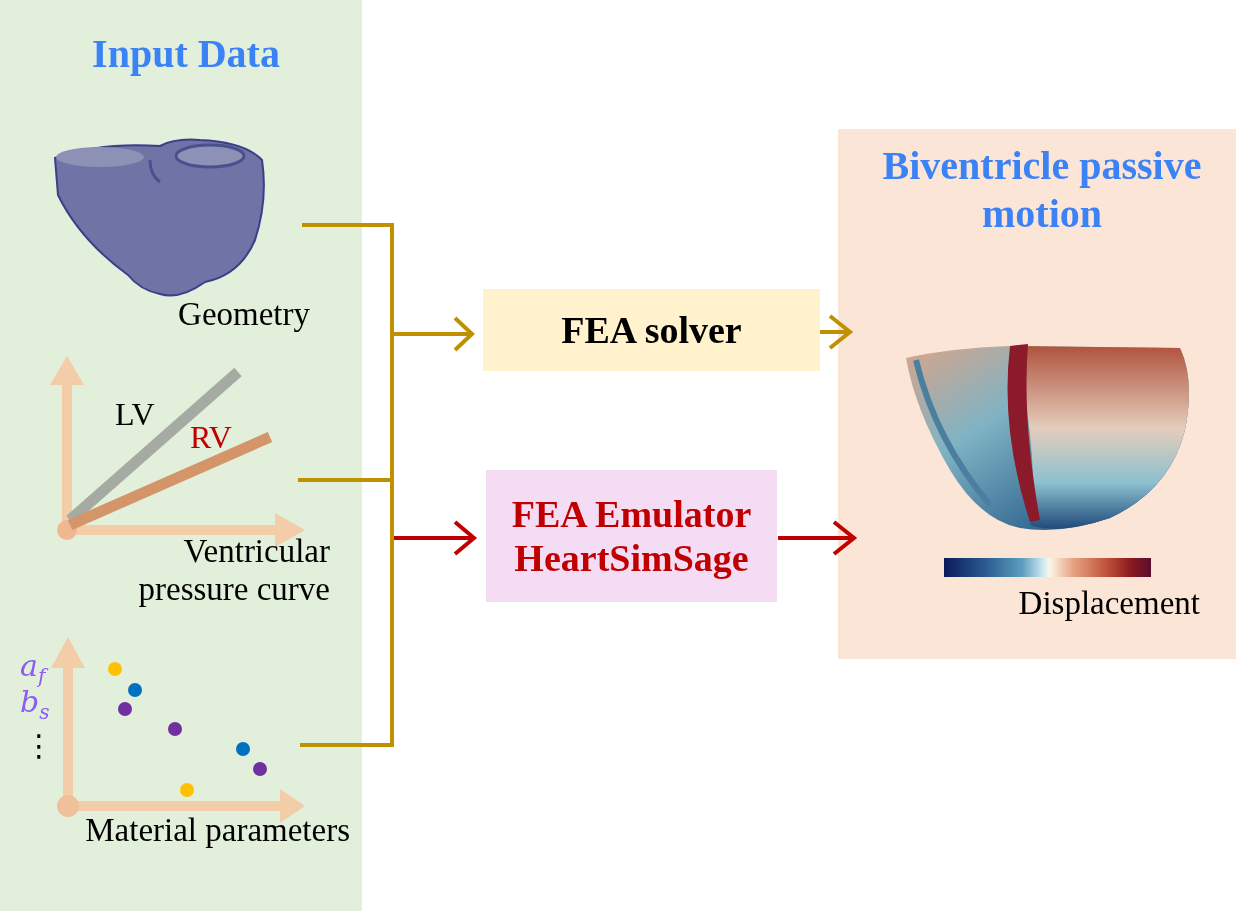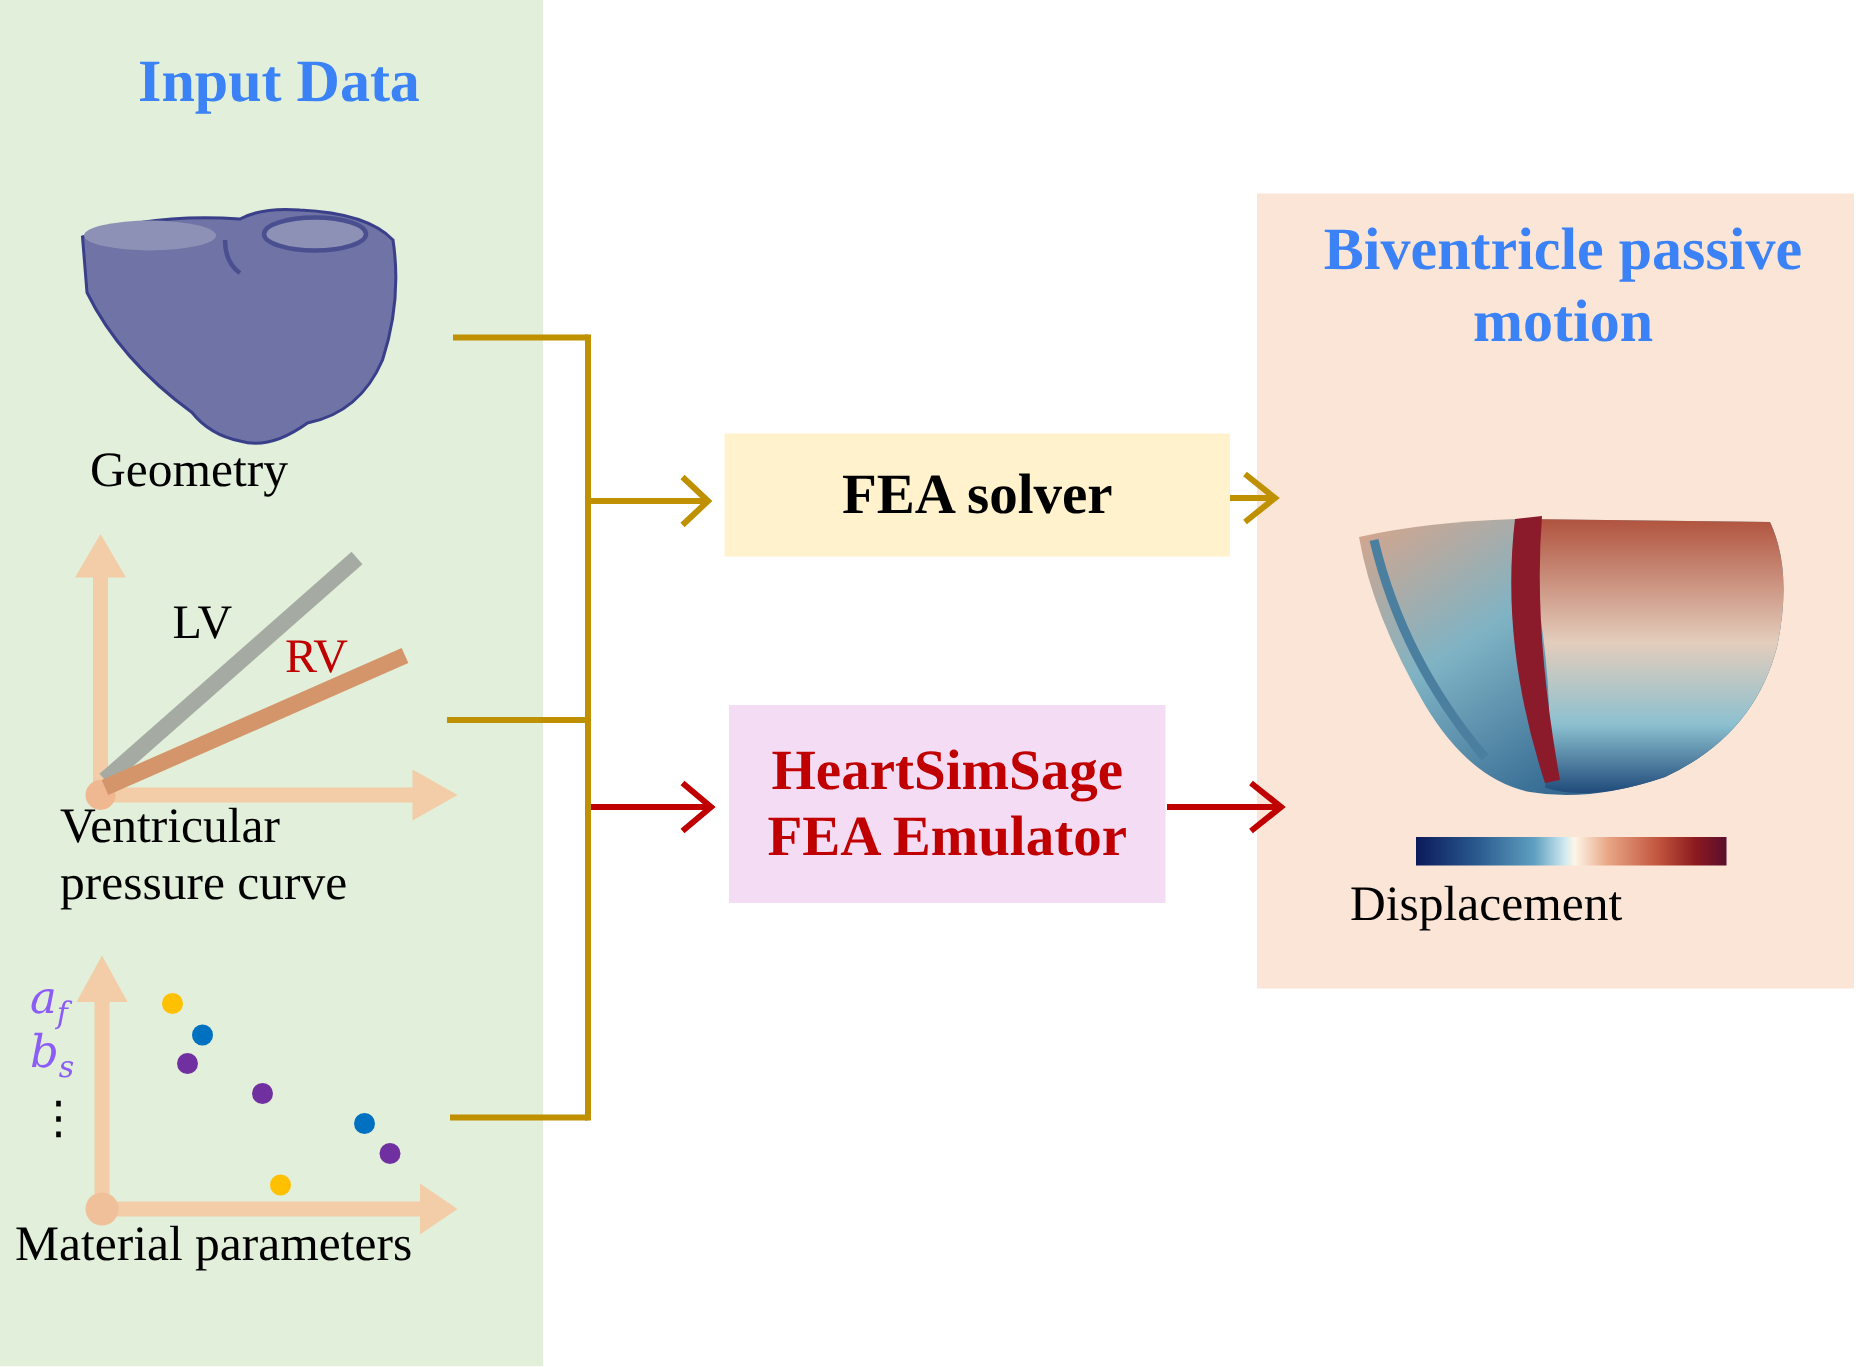--- a/index.html
+++ b/index.html
@@ -4,21 +4,21 @@
   <style>
     html, body { margin: 0; padding: 0; }
     body { width: 1246px; height: 911px; position: relative; background: #ffffff; overflow: hidden;
            font-family: "Liberation Serif", serif; }
     .abs { position: absolute; }
     #input-panel { left: 0; top: 0; width: 362px; height: 911px; background: #e2efda; }
     #output-panel { left: 838px; top: 129px; width: 398px; height: 530px; background: #fbe5d6; }
     .title { color: #3b82f6; font-weight: bold; text-align: center; }
     #input-title { left: 0; top: 30px; width: 372px; font-size: 40px; }
     #output-title { left: 838px; top: 142px; width: 408px; font-size: 40px; line-height: 48px; }
-    .label { color: #000; font-size: 33px; text-align: left; }
+    .label { color: #000; font-size: 33px; text-align: right; }
     #geo-label { left: 60px; top: 296px; width: 250px; }
     #vent-label { left: 40px; top: 532px; width: 290px; line-height: 38px; }
     #mat-label { left: 10px; top: 812px; width: 340px; }
     #disp-label { left: 900px; top: 585px; width: 300px; }
     .box { display: flex; align-items: center; justify-content: center; text-align: center; font-weight: bold; }
     #fea-box { left: 483px; top: 289px; width: 337px; height: 82px; background: #fff2cc; color: #000; font-size: 38px; }
     #emu-box { left: 486px; top: 470px; width: 291px; height: 132px; background: #f5dcf5; color: #c00000; font-size: 38px; line-height: 44px; }
     #colorbar { left: 944px; top: 558px; width: 207px; height: 19px;
       background: linear-gradient(to right, #0b1a5a 0%, #2a5b8f 20%, #5e9fbf 38%, #cfeaf2 48%, #fdf6e8 51%, #e8a584 62%, #c2553e 78%, #8b1a1f 90%, #5a0f2e 100%); }
     svg { position: absolute; left: 0; top: 0; }
@@ -129,22 +129,22 @@
 <div class="abs math" style="left:20px; top:684px;"><span>b</span><sub style="font-size:20px">s</sub></div>
 <div class="abs" style="left:24px; top:728px; font-size:30px; font-family: 'DejaVu Sans', sans-serif;">⋮</div>
 
 <div id="mat-label" class="abs label">Material parameters</div>
 
 <div id="fea-box" class="abs box">
     <span>FEA solver</span>
   </div>
 <div id="emu-box" class="abs box">
   <div>
+    <div>FEA Emulator</div>
     <div>HeartSimSage</div>
-    <div>FEA Emulator</div>
   </div>
 </div>
 
 <div id="output-title" class="abs title">
   <div>Biventricle passive</div>
   <div>motion</div>
 </div>
 
 <div id="colorbar" class="abs"></div>
 <div id="disp-label" class="abs label">Displacement</div>

